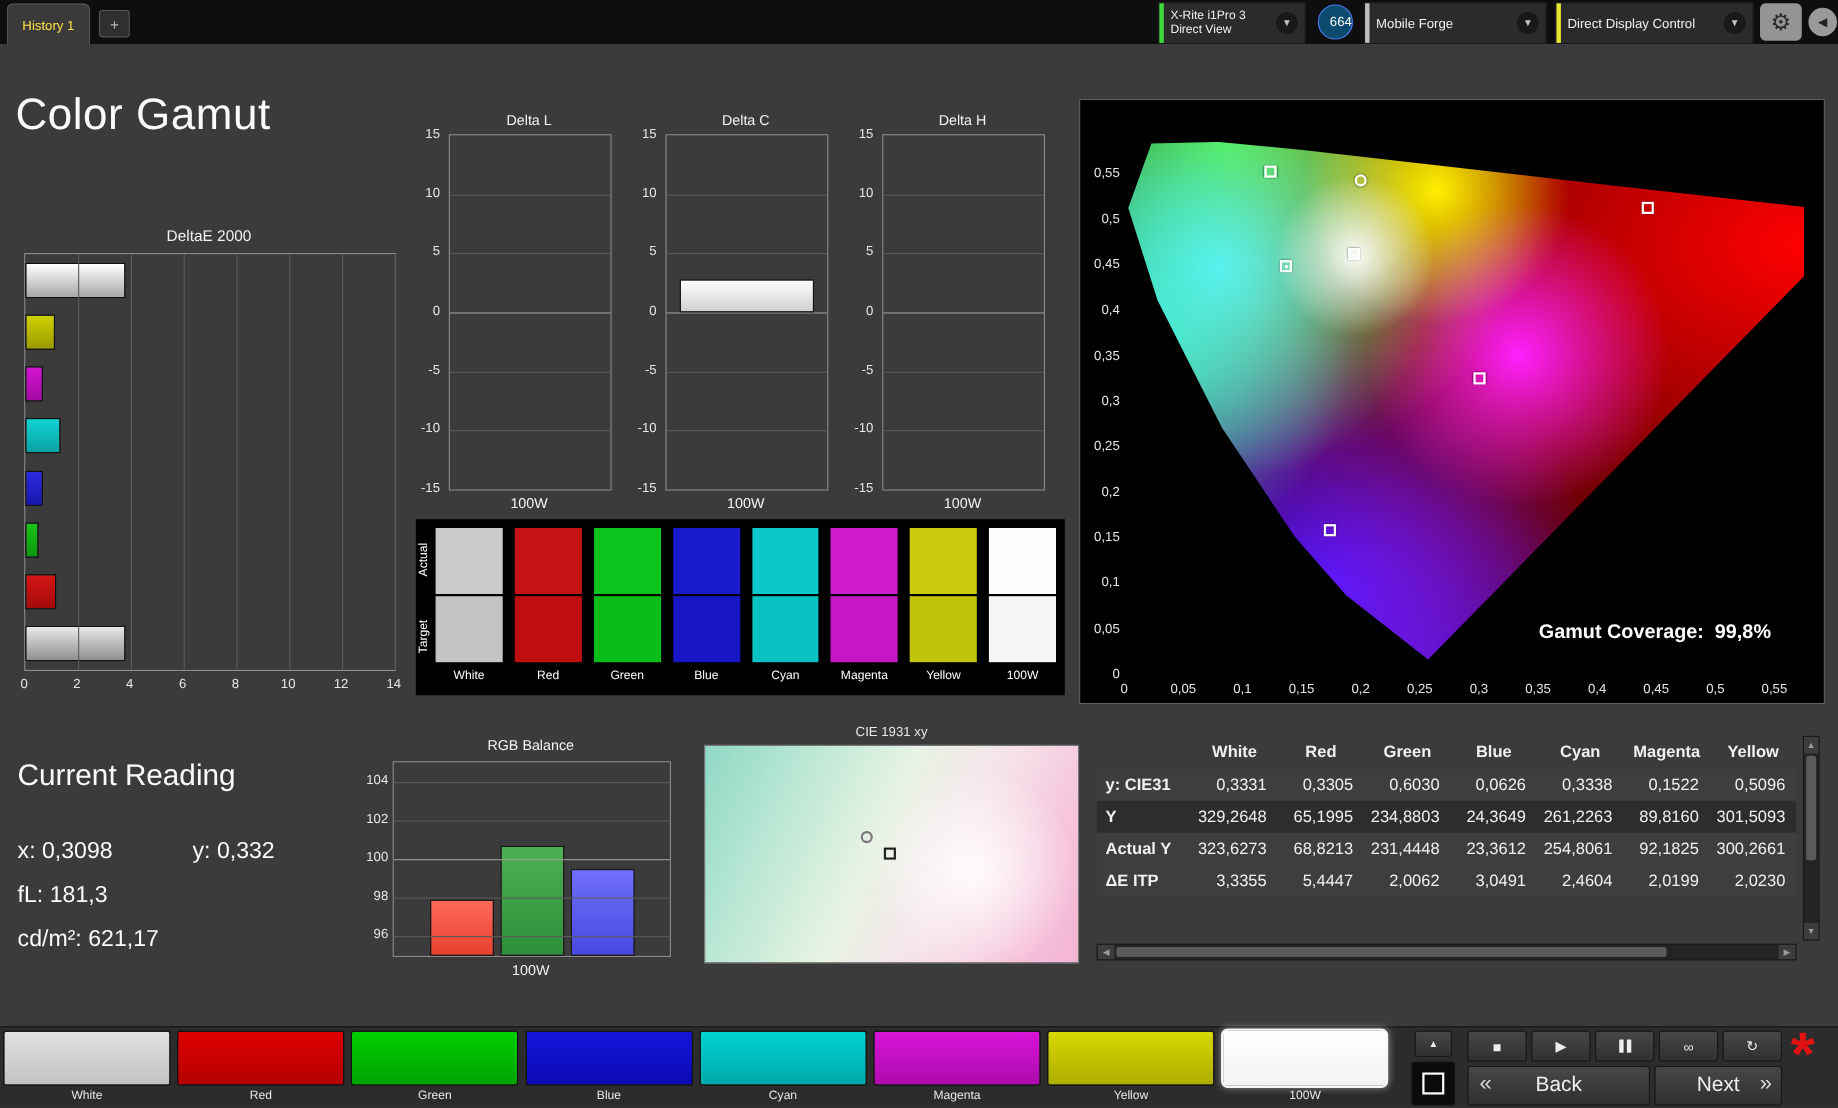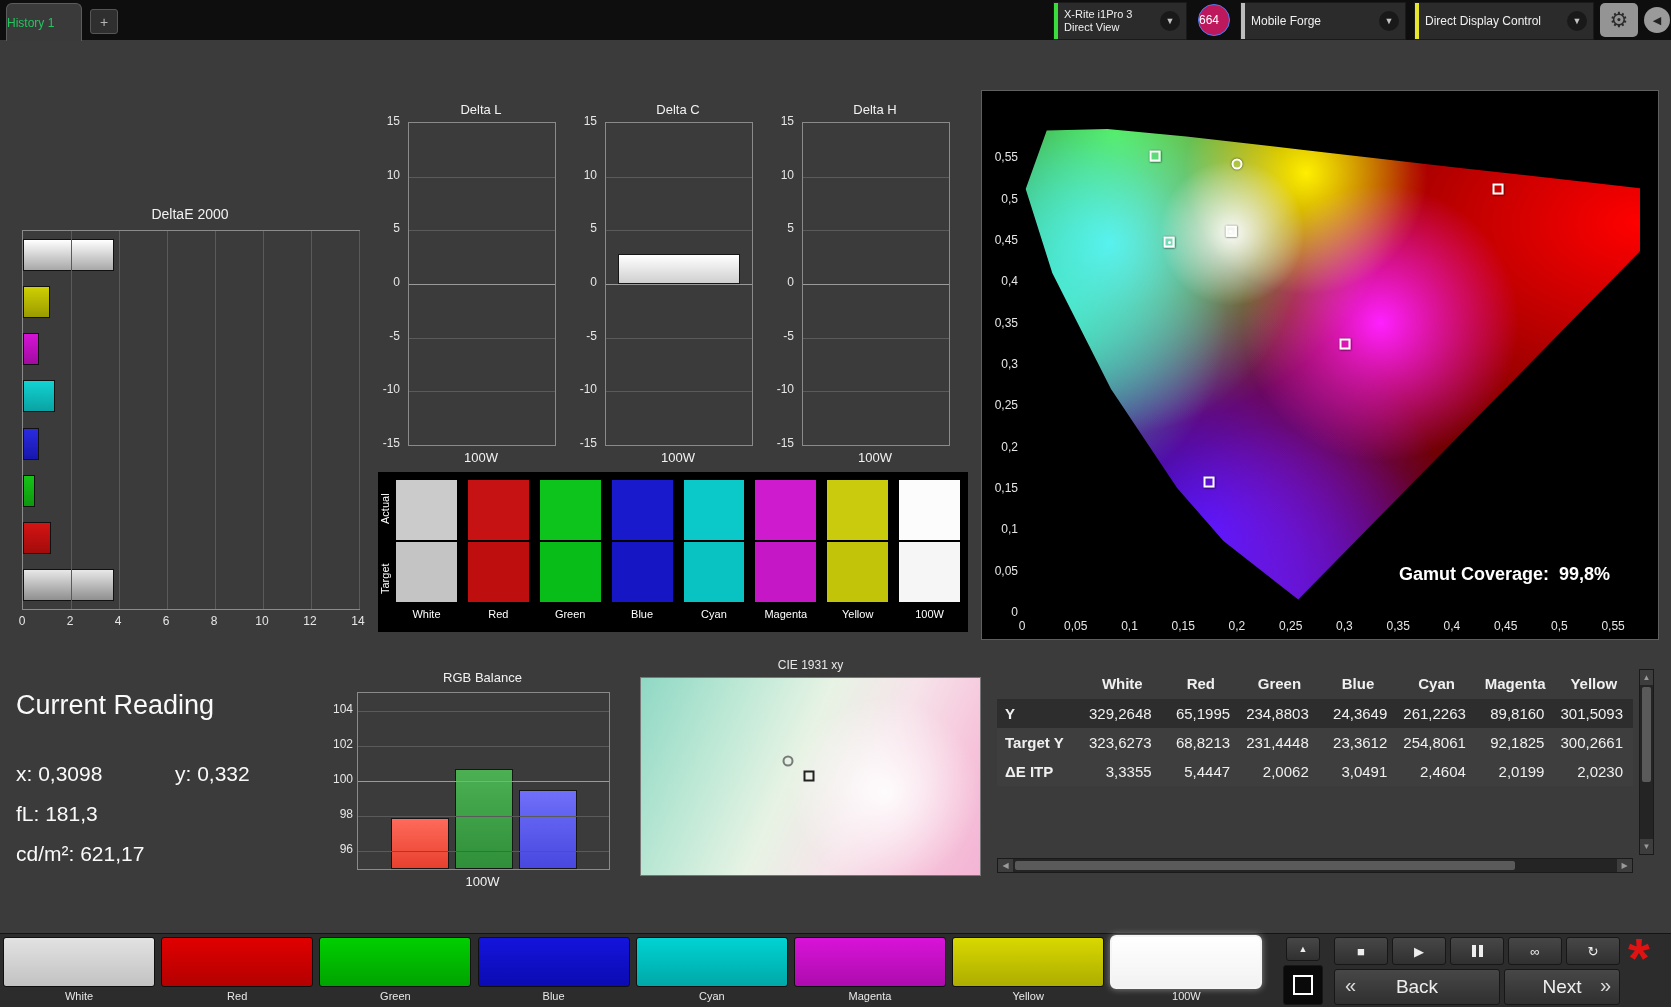--- a/index.html
+++ b/index.html
@@ -4,33 +4,33 @@
 <style>
   html,body{margin:0;padding:0;background:#3b3b3b;}
   body{width:1671px;height:1007px;overflow:hidden;position:relative;
        font-family:"Liberation Sans","DejaVu Sans",sans-serif;color:#f0f0f0;}
   #app{position:absolute;inset:0;}
 
   
   #topbar{position:absolute;left:0;top:0;width:1671px;height:40px;background:#0e0e0e;}
   .tab-history{position:absolute;left:6px;top:3px;width:74px;height:37px;background:#3a3a3a;
       border:1px solid #5c5c5c;border-bottom:none;border-radius:6px 6px 0 0;
-      display:flex;align-items:center;font-size:12px;color:#22c55e;}
+      display:flex;align-items:center;justify-content:center;font-size:12px;color:#fde047;}
   .tab-add{position:absolute;left:90px;top:9px;width:26px;height:23px;background:#2f2f2f;
       border:1px solid #565656;border-radius:3px;display:flex;align-items:center;justify-content:center;
       color:#b5b5b5;font-size:14px;}
   .dd{position:absolute;top:2px;height:36px;background:#2b2b2b;border:1px solid #1a1a1a;
       display:flex;align-items:center;}
   .dd-bar{width:4px;align-self:stretch;}
   .dd-text{flex:1;padding:0 6px;font-size:11px;line-height:13px;white-space:nowrap;overflow:hidden;}
   .dd-text.single{font-size:12px;}
   .dd-arrow{width:20px;height:20px;border-radius:50%;background:#191919;color:#c3c3c3;font-size:9px;
       display:flex;align-items:center;justify-content:center;margin-right:6px;flex:none;}
   .badge{position:absolute;left:1198px;top:4px;width:32px;height:32px;border-radius:50%;
-      background:#be185d;border:1px solid #4e7cf5;display:flex;align-items:center;justify-content:flex-start;
+      background:#0c4a6e;border:1px solid #4e7cf5;display:flex;align-items:center;justify-content:flex-end;
       font-size:12px;color:#fff;box-sizing:border-box;}
   .btn-gear{position:absolute;left:1600px;top:3px;width:38px;height:34px;background:#949494;
       border-radius:5px;display:flex;align-items:center;justify-content:center;color:#2b2b2b;font-size:21px;}
   .btn-collapse{position:absolute;left:1644px;top:7px;width:26px;height:26px;border-radius:50%;
       background:#9a9a9a;color:#222;display:flex;align-items:center;justify-content:center;font-size:11px;}
 
   
   #page-title{position:absolute;left:14px;top:82px;font-size:40px;font-weight:400;color:#fafafa;letter-spacing:.5px;}
 
   
@@ -194,20 +194,21 @@
       <div class="dd-arrow">▼</div>
     </div>
     <div class="btn-gear">
       <span>⚙</span>
     </div>
     <div class="btn-collapse">
       <span>◀</span>
     </div>
   </div>
 
+  <div id="page-title">Color Gamut</div>
 
   <div id="de-chart">
     <div id="de-title" class="chart-title">DeltaE 2000</div>
     <div id="de-plot">
       <div id="de-bars">
           <div class="de-row">
             <div class="de-bar" style="width: 27.2143%; background: linear-gradient(rgb(255, 255, 255), rgb(168, 168, 168));"></div>
           </div>
           <div class="de-row">
             <div class="de-bar" style="width: 8.07143%; background: linear-gradient(rgb(207, 208, 2), rgb(154, 155, 0));"></div>
@@ -434,32 +435,42 @@
       <div class="tbl-row tbl-header">
         <div class="tbl-label"></div>
         <div class="tbl-cell tbl-colhead">White</div>
         <div class="tbl-cell tbl-colhead">Red</div>
         <div class="tbl-cell tbl-colhead">Green</div>
         <div class="tbl-cell tbl-colhead">Blue</div>
         <div class="tbl-cell tbl-colhead">Cyan</div>
         <div class="tbl-cell tbl-colhead">Magenta</div>
         <div class="tbl-cell tbl-colhead">Yellow</div>
       </div>
+      <div class="tbl-row even">
+        <div class="tbl-label">y: CIE31</div>
+        <div class="tbl-cell">0,3331</div>
+        <div class="tbl-cell">0,3305</div>
+        <div class="tbl-cell">0,6030</div>
+        <div class="tbl-cell">0,0626</div>
+        <div class="tbl-cell">0,3338</div>
+        <div class="tbl-cell">0,1522</div>
+        <div class="tbl-cell">0,5096</div>
+      </div>
       <div class="tbl-row odd">
         <div class="tbl-label">Y</div>
         <div class="tbl-cell">329,2648</div>
         <div class="tbl-cell">65,1995</div>
         <div class="tbl-cell">234,8803</div>
         <div class="tbl-cell">24,3649</div>
         <div class="tbl-cell">261,2263</div>
         <div class="tbl-cell">89,8160</div>
         <div class="tbl-cell">301,5093</div>
       </div>
       <div class="tbl-row even">
-        <div class="tbl-label">Target Y</div>
+        <div class="tbl-label">Actual Y</div>
         <div class="tbl-cell">323,6273</div>
         <div class="tbl-cell">68,8213</div>
         <div class="tbl-cell">231,4448</div>
         <div class="tbl-cell">23,3612</div>
         <div class="tbl-cell">254,8061</div>
         <div class="tbl-cell">92,1825</div>
         <div class="tbl-cell">300,2661</div>
       </div>
       <div class="tbl-row even">
         <div class="tbl-label">ΔE ITP</div>

